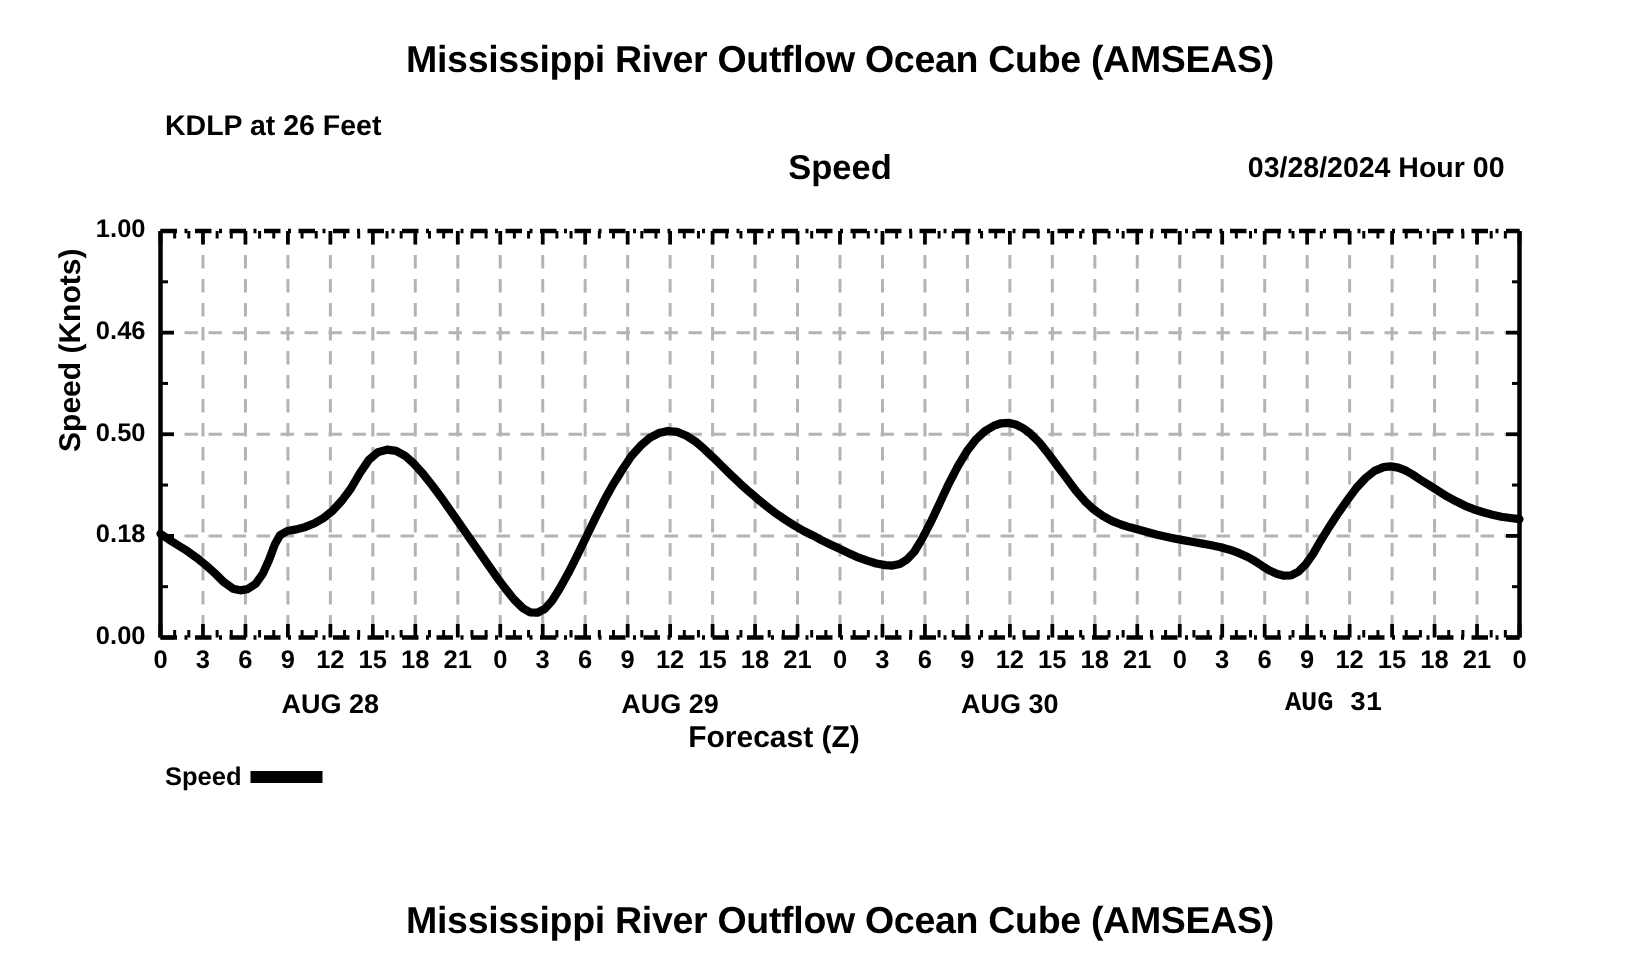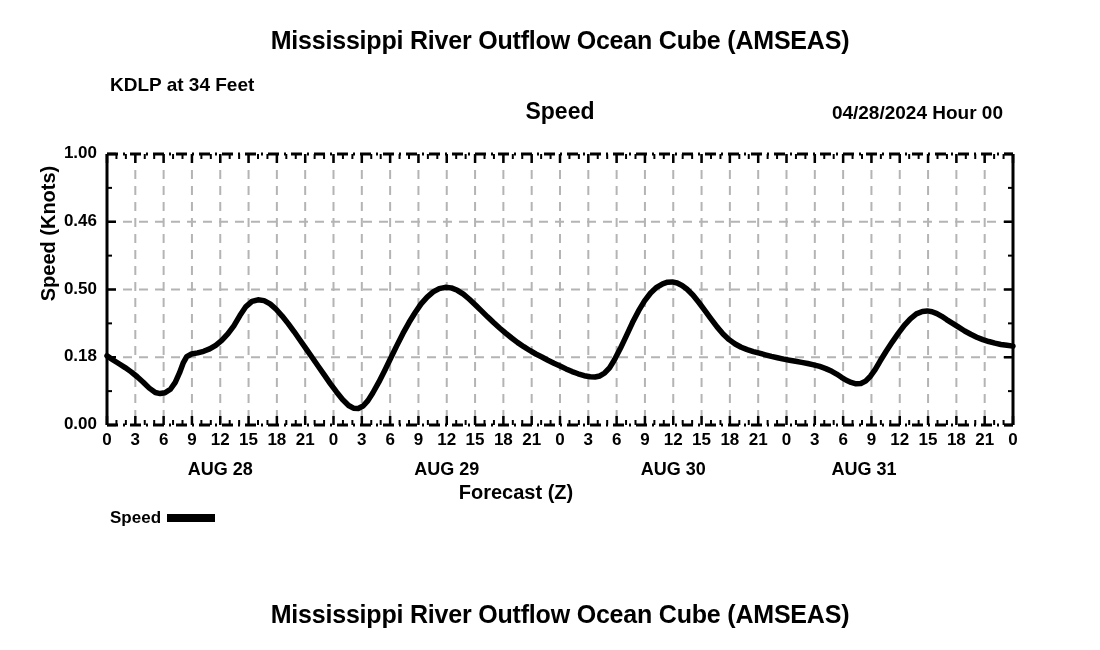--- a/index.html
+++ b/index.html
@@ -138,23 +138,23 @@
   }
   svg { display: block; }
 </style>
 </head>
 <body>
 
 <div class="page">
 
   <div class="title-top">Mississippi River Outflow Ocean Cube (AMSEAS)</div>
 
-  <div class="hdr-station">KDLP at 34 Feet</div>
+  <div class="hdr-station">KDLP at 26 Feet</div>
   <div class="hdr-param">Speed</div>
-  <div class="hdr-date">04/28/2024 Hour 00</div>
+  <div class="hdr-date">03/28/2024 Hour 00</div>
 
   <div class="ylabel">Speed (Knots)</div>
   <div class="xlabel">Forecast (Z)</div>
 
   <div class="plot-wrap">
     <svg id="plot-svg" width="1100" height="650" viewBox="0 0 1100 650">
         <line x1="97" y1="221.75" x2="1003" y2="221.75" stroke="#b4b4b4" stroke-width="2" stroke-dasharray="9 7"></line>
         <line x1="97" y1="289.5" x2="1003" y2="289.5" stroke="#b4b4b4" stroke-width="2" stroke-dasharray="9 7"></line>
         <line x1="97" y1="357.25" x2="1003" y2="357.25" stroke="#b4b4b4" stroke-width="2" stroke-dasharray="9 7"></line>
         <line x1="125.3125" y1="154" x2="125.3125" y2="425" stroke="#b4b4b4" stroke-width="2" stroke-dasharray="9 7"></line>
@@ -447,21 +447,21 @@
       <div class="xtick-label" style="left: 872.75px; top: 430px;">12</div>
       <div class="xtick-label" style="left: 901.062px; top: 430px;">15</div>
       <div class="xtick-label" style="left: 929.375px; top: 430px;">18</div>
       <div class="xtick-label" style="left: 957.688px; top: 430px;">21</div>
       <div class="xtick-label" style="left: 986px; top: 430px;">0</div>
     </div>
   <div id="day-labels">
       <div class="dayname" style="left: 140.25px;">AUG 28</div>
       <div class="dayname" style="left: 366.75px;">AUG 29</div>
       <div class="dayname" style="left: 593.25px;">AUG 30</div>
-      <div class="dayname" style="left: 784px;">AUG 31</div>
+      <div class="dayname" style="left: 809px; font-family: Liberation Mono, monospace;">AUG 31</div>
     </div>
 
   <div class="legend">
     <span class="legend-text">Speed</span>
     <span class="legend-swatch" id="legend-swatch" style="background: rgb(0, 0, 0);"></span>
   </div>
 
   <div class="title-bottom">Mississippi River Outflow Ocean Cube (AMSEAS)</div>
 
 </div>

